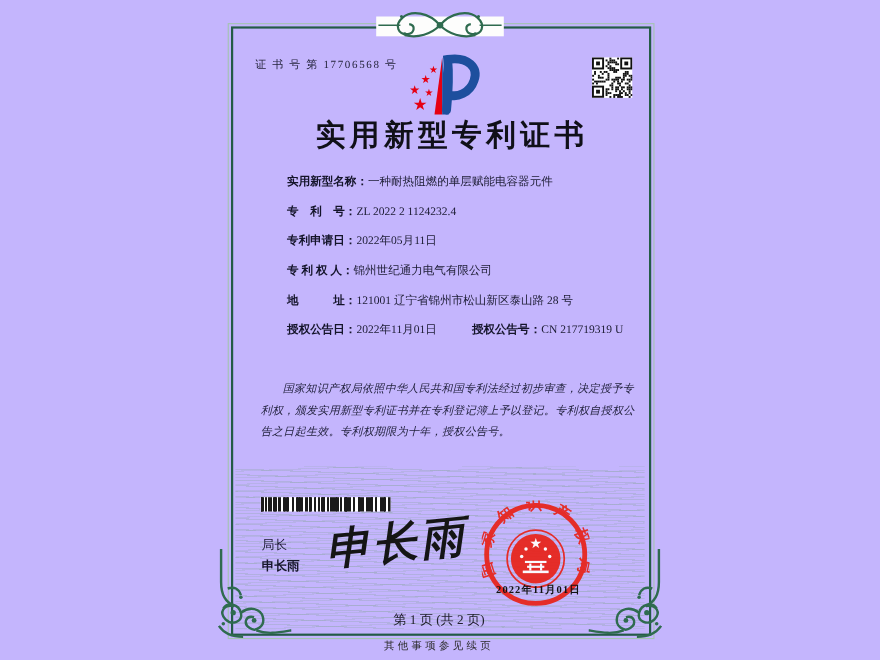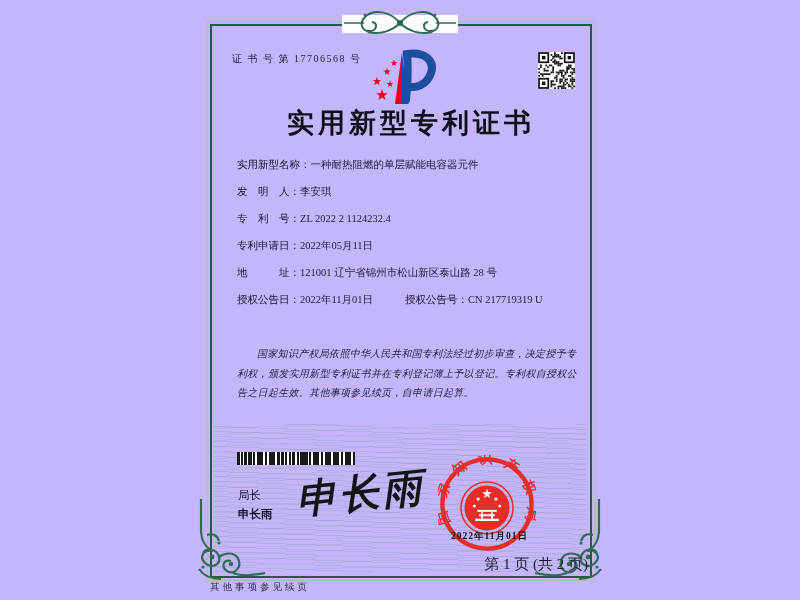--- a/index.html
+++ b/index.html
@@ -14,39 +14,39 @@
     background-image:
       repeating-linear-gradient(2deg, rgba(122,160,138,.25) 0 1px, transparent 1px 5px),
       repeating-linear-gradient(-2deg, rgba(122,160,138,.18) 0 1px, transparent 1px 6px);}
   .cert-number{left:232px;top:52px;font-size:10px;letter-spacing:1.5px;color:#23233a;}
   .qr{left:538px;top:52px;width:37px;height:37px;}
   .logo{left:360px;top:48px;width:80px;height:60px;}
   .title{left:210px;top:105px;width:378px;text-align:center;font-size:27px;font-weight:bold;
          letter-spacing:4px;color:#101018;padding-left:12px;}
   .fields{left:237px;top:158px;width:341px;}
   .frow{height:27px;font-size:10.5px;position:relative;white-space:nowrap;}
-  .flbl{font-weight:normal;color:#14142a;}
+  .flbl{font-weight:bold;color:#14142a;margin-left:24px;}
   .fval{color:#1c1c33;}
   .pair2{position:absolute;left:168px;top:0;}
   .paras{left:237px;top:344px;width:342px;font-size:10px;line-height:19.5px;color:#23233f;
          font-style:italic;letter-spacing:.3px;}
   .paras p{margin:0;text-indent:2em;}
   .barcode{left:237px;top:452px;width:118px;height:13px;background-color:#fff;
     background-image:
       repeating-linear-gradient(90deg,#1a1a1a 0 2px,transparent 2px 4px),
       repeating-linear-gradient(90deg,#1a1a1a 0 1px,transparent 1px 7px),
       repeating-linear-gradient(90deg,#1a1a1a 0 3px,transparent 3px 11px);}
   .signer-title{left:238px;top:488px;font-size:11.5px;font-weight:normal;color:#16162a;}
   .signer-name{left:238px;top:507px;font-size:11.5px;font-weight:bold;color:#16162a;}
   .signature{left:296px;top:466px;font-size:40px;font-weight:bold;font-style:italic;
              letter-spacing:3px;color:#151515;transform:rotate(-6deg);}
   .seal{left:438px;top:455px;width:98px;height:98px;opacity:.93;}
   .seal-date{left:451px;top:530px;font-size:9.5px;font-weight:bold;letter-spacing:1px;color:#121212;}
-  .page-num{left:210px;top:555px;width:378px;text-align:right;font-size:15px;color:#20202c;}
-  .cont-note{left:210px;top:581px;width:378px;font-size:9.5px;
+  .page-num{left:210px;top:555px;width:378px;text-align:center;font-size:12px;color:#20202c;}
+  .cont-note{left:210px;top:581px;width:378px;text-align:center;font-size:9.5px;
              letter-spacing:3px;color:#2c2c2c;}
   .orn-top{left:338px;top:5px;width:124px;height:36px;}
   .orn-bl{left:193px;top:499px;width:72px;height:82px;}
   .orn-br{left:535px;top:499px;width:72px;height:82px;transform:scaleX(-1);}
 </style>
 </head>
 <body>
 
 <div id="page">
 
@@ -266,43 +266,43 @@
     </g>
   </svg>
 
   <div class="abs title">实用新型专利证书</div>
 
   <div class="abs fields">
     <div class="frow">
       <span class="flbl">实用新型名称：</span><span class="fval">一种耐热阻燃的单层赋能电容器元件</span>
     </div>
     <div class="frow">
-      <span class="flbl">发　明　人：</span><span class="fval">李安琪</span>
-    </div>
-    <div class="frow">
       <span class="flbl">专　利　号：</span><span class="fval">ZL 2022 2 1124232.4</span>
     </div>
     <div class="frow">
       <span class="flbl">专利申请日：</span><span class="fval">2022年05月11日</span>
+    </div>
+    <div class="frow">
+      <span class="flbl">专 利 权 人：</span><span class="fval">锦州世纪通力电气有限公司</span>
     </div>
     <div class="frow">
       <span class="flbl">地　　　址：</span><span class="fval">121001 辽宁省锦州市松山新区泰山路 28 号</span>
     </div>
     <div class="frow">
       <span>
         <span class="flbl">授权公告日：</span><span class="fval">2022年11月01日</span>
       </span>
       <span class="pair2">
         <span class="flbl">授权公告号：</span><span class="fval">CN 217719319 U</span>
       </span>
     </div>
   </div>
 
   <div class="abs paras">
-    <p>国家知识产权局依照中华人民共和国专利法经过初步审查，决定授予专利权，颁发实用新型专利证书并在专利登记簿上予以登记。专利权自授权公告之日起生效。其他事项参见续页，自申请日起算。</p>
+    <p>国家知识产权局依照中华人民共和国专利法经过初步审查，决定授予专利权，颁发实用新型专利证书并在专利登记簿上予以登记。专利权自授权公告之日起生效。专利权期限为十年，授权公告号。</p>
   </div>
 
   <div class="abs barcode"></div>
 
   <div class="abs signer-title">局长</div>
   <div class="abs signer-name">申长雨</div>
   <div class="abs signature">申长雨</div>
 
   <svg class="abs seal" viewBox="0 0 100 100">
     <circle cx="50" cy="50" r="45.5" fill="none" stroke="#e8231a" stroke-width="4.5"></circle>

